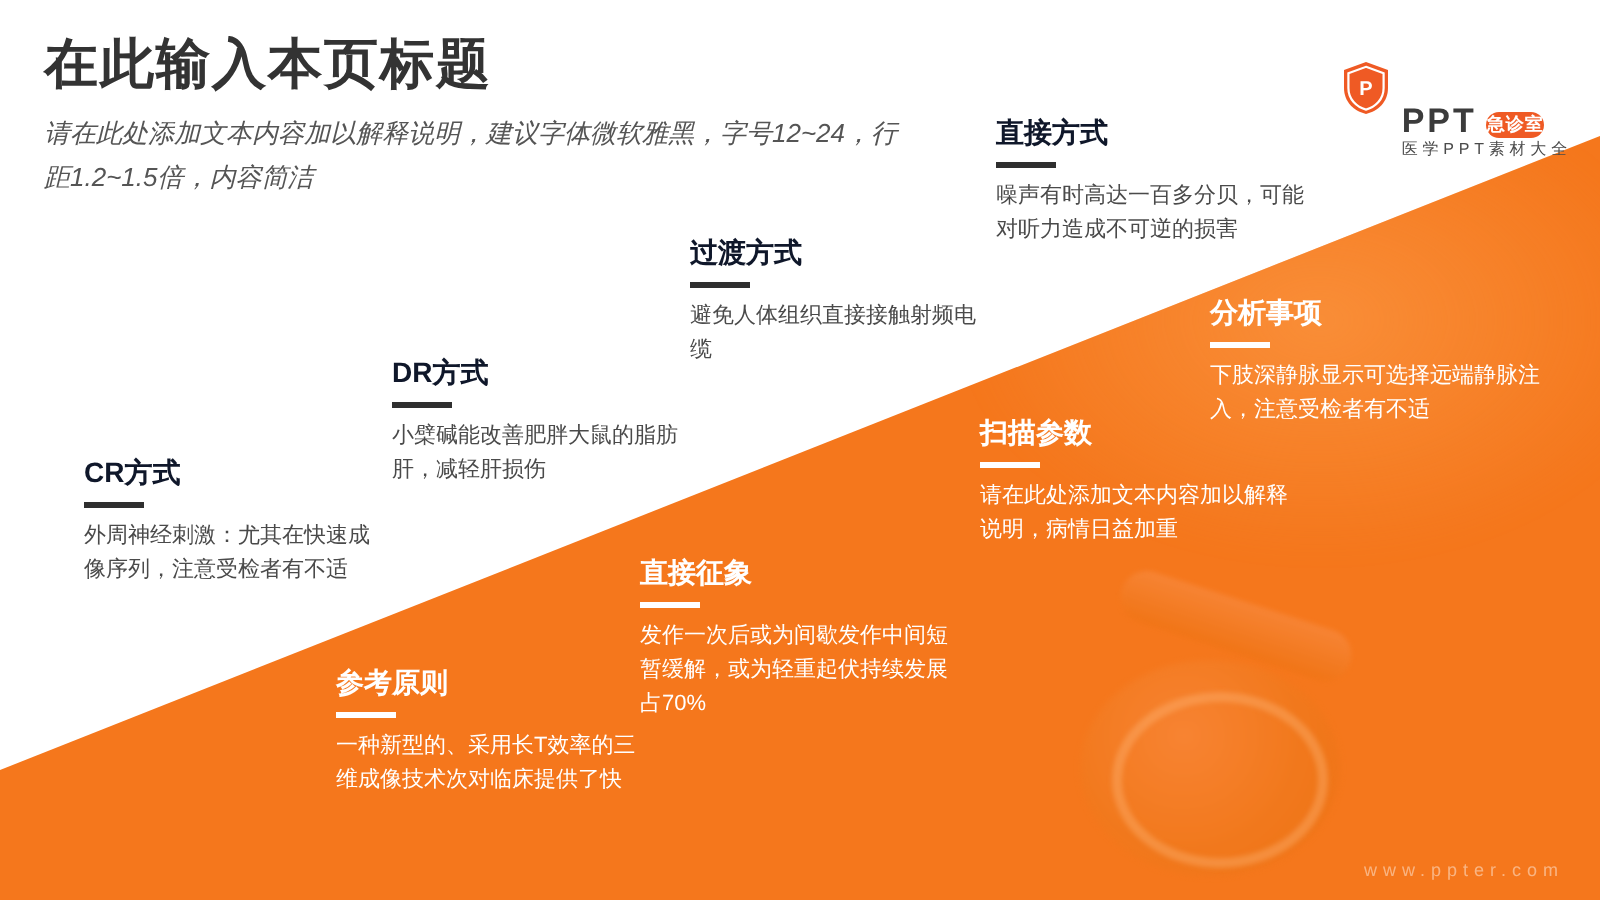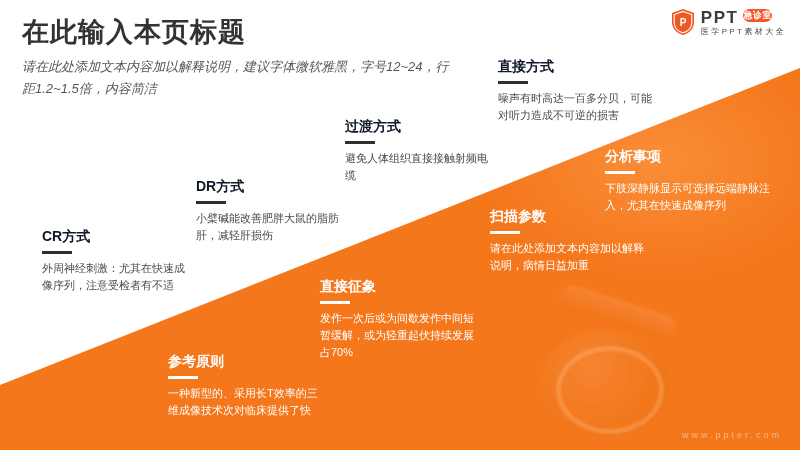--- a/index.html
+++ b/index.html
@@ -69,21 +69,21 @@
   
   .logo{
     position:absolute;right:14px;top:8px;
     display:flex;align-items:center;gap:6px;
   }
   .logo-shield{
     width:24px;height:28px;position:relative;
   }
   .logo-shield svg{display:block;}
   .logo-texts{display:flex;flex-direction:column;gap:2px;}
-  .logo-row1{display:flex;align-items:flex-start;gap:5px;}
+  .logo-row1{display:flex;align-items:flex-end;gap:5px;margin-top:44px;}
   .logo-ppt{
     font-size:17px;font-weight:bold;color:#3b3b3b;letter-spacing:1.5px;
     font-family:"Liberation Sans",sans-serif;line-height:1;
   }
   .logo-badge{
     background:#ef5a24;color:#ffffff;font-size:9px;font-weight:bold;
     border-radius:9px;padding:2px 0;line-height:1;letter-spacing:.5px;
   }
   .logo-sub{
     font-size:8px;color:#4a4a4a;letter-spacing:2.4px;line-height:1;
@@ -104,21 +104,21 @@
   .dark .b-body{color:#4a4a4a;}
   .light .b-title{color:#ffffff;}
   .light .b-rule{background:#ffffff;}
   .light .b-body{color:#ffffff;}
   
   #block-cr{left:42px;top:228px;width:150px;}
   #block-dr{left:196px;top:178px;width:150px;}
   #block-transition{left:345px;top:118px;width:150px;}
   #block-direct{left:498px;top:58px;width:160px;}
   
-  #block-principle{left:168px;top:333px;width:150px;margin-top:20px;}
+  #block-principle{left:168px;top:333px;width:150px;}
   #block-sign{left:320px;top:278px;width:155px;}
   #block-scan{left:466px;top:208px;width:155px;margin-left:24px;}
   #block-analysis{left:605px;top:148px;width:165px;}
   
   .watermark{
     position:absolute;right:18px;bottom:10px;
     font-size:9px;letter-spacing:3px;color:rgba(255,255,255,.45);
   }
 </style>
 </head>
@@ -193,18 +193,18 @@
 
   <div class="block light" id="block-scan">
     <div class="b-title">扫描参数</div>
     <div class="b-rule"></div>
     <div class="b-body">请在此处添加文本内容加以解释说明，病情日益加重</div>
   </div>
 
   <div class="block light" id="block-analysis">
     <div class="b-title">分析事项</div>
     <div class="b-rule"></div>
-    <div class="b-body">下肢深静脉显示可选择远端静脉注入，尤其在快速成像序列</div>
+    <div class="b-body">下肢深静脉显示可选择远端静脉注入，注意受检者有不适</div>
   </div>
 
   <div class="watermark">www.ppter.com</div>
 
 </div>
 
 </body></html>

